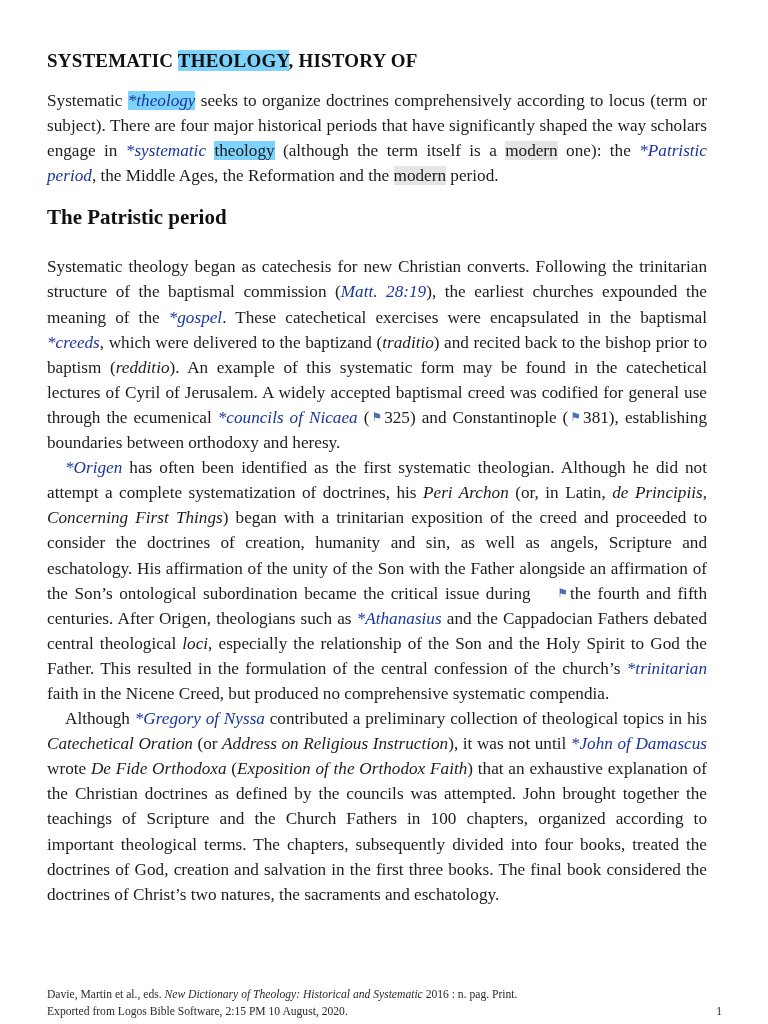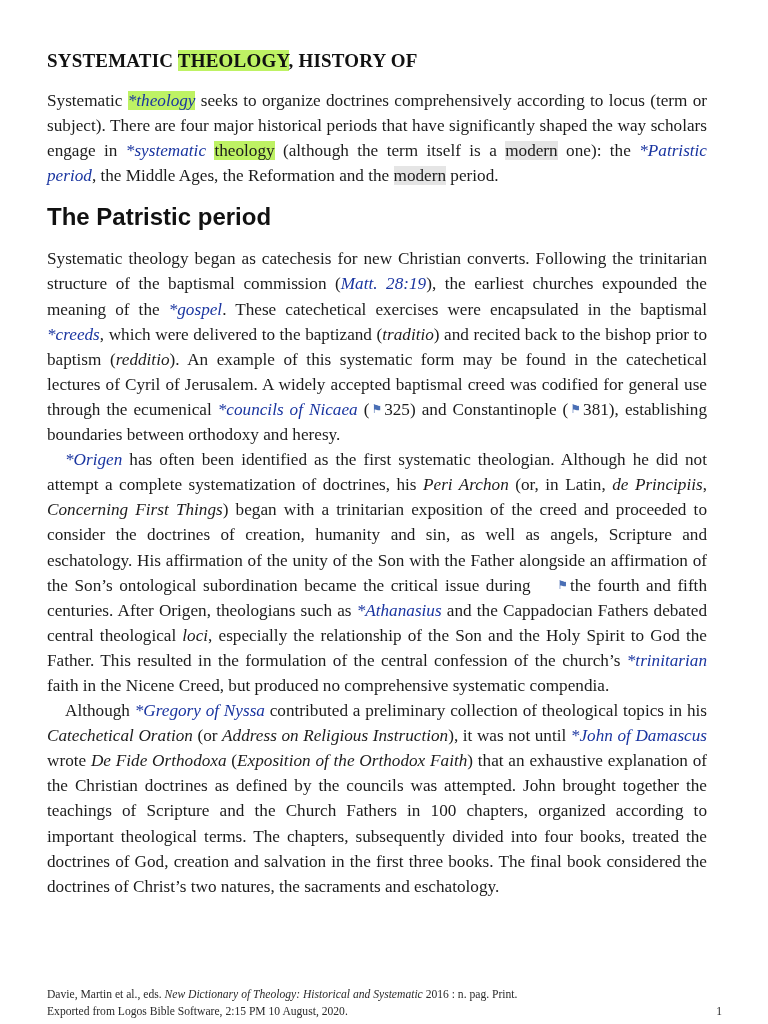--- a/index.html
+++ b/index.html
@@ -8,32 +8,32 @@
       font-family: "DejaVu Serif", "Liberation Serif", serif;
       color: #1a1a1a;
     }
     .page { position: absolute; left: 47px; top: 48px; width: 660px; }
     h1.title {
       font-family: "Liberation Serif", serif;
       font-weight: bold; font-size: 19px; letter-spacing: 0.2px;
       margin: 0 0 14px 0; line-height: 26px; color: #111;
     }
     h2.section {
-      font-family: Liberation Sans, sans-serif;
-      font-weight: bold; font-size: 24px; margin: 14px 0 14px 0; line-height: 30px; color: #111;
+      font-family: Liberation Serif, serif;
+      font-weight: bold; font-size: 21px; margin: 14px 0 22px 0; line-height: 30px; color: #111;
     }
     p {
       font-family: "Liberation Serif", serif;
       font-size: 17.2px; line-height: 25.1px; margin: 0;
       text-align: justify; hyphens: manual; color: #1c1c1c;
     }
     p.indent { text-indent: 0; }
     p.ind { text-indent: 18px; }
     .lnk { color: #1a35a0; cursor: pointer; font-style: italic; }
-    .hl-blue { background: #bef264; }
+    .hl-blue { background: #7dd3fc; }
     .hl-yellow { background: #e5e5e5; }
     .flag {
       display: inline-block; color: #4a6fb5; font-size: 12px; vertical-align: 2px;
       font-family: "DejaVu Sans", sans-serif; margin: 0 2px;
     }
     .footer {
       position: absolute; left: 47px; top: 986px; width: 675px;
       font-family: "Liberation Serif", serif; font-size: 11.6px; line-height: 17px; color: #2a2a2a;
     }
     .footer .row { display: flex; justify-content: space-between; align-items: flex-end; }

